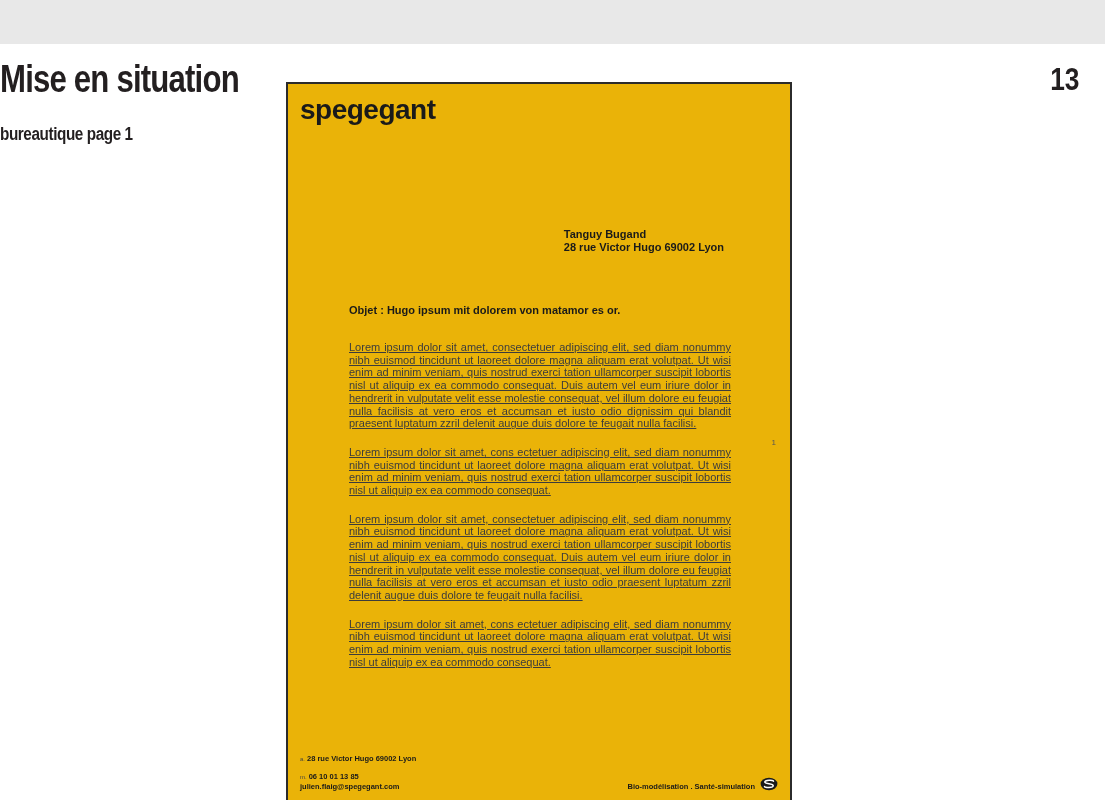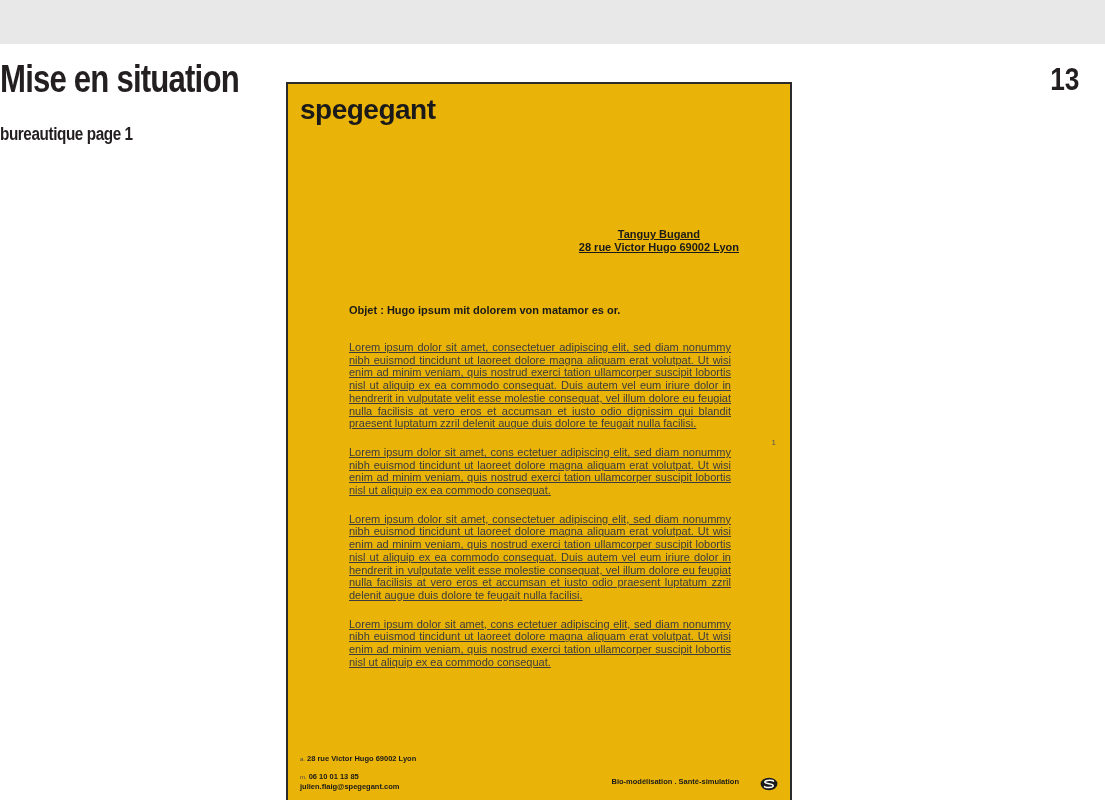--- a/index.html
+++ b/index.html
@@ -60,27 +60,26 @@
   .letter-logo {
     position: absolute;
     left: 12px; top: 10px;
     font-size: 28px;
     font-weight: 800;
     letter-spacing: -0.5px;
     color: #1a1a1a;
   }
   .recipient {
     position: absolute;
-    right: 51px; top: 144px;
-    text-align: center;
+    right: 66px; top: 144px;
+    text-align: left;
     font-size: 11px;
     font-weight: 700;
     line-height: 13px;
     color: #1a1a1a;
-    text-decoration: underline;
   }
   .subject {
     position: absolute;
     left: 61px; top: 220px;
     font-size: 11px;
     font-weight: 700;
     color: #1a1a1a;
   }
   .letter-body {
     position: absolute;
@@ -115,22 +114,22 @@
     margin-right: 2px;
   }
   .footer-address-line { margin-bottom: 8px; }
   .footer-email {
     cursor: pointer;
   }
   .letter-footer-right {
     position: absolute;
     right: 12px; top: 693px;
     display: flex;
-    align-items: flex-start;
-    gap: 21px;
+    align-items: flex-end;
+    gap: 5px;
   }
   .footer-tagline {
     font-size: 7.5px;
     font-weight: 700;
     color: #1a1a1a;
     white-space: nowrap;
   }
   .footer-logo svg { display: block; }
 
   

